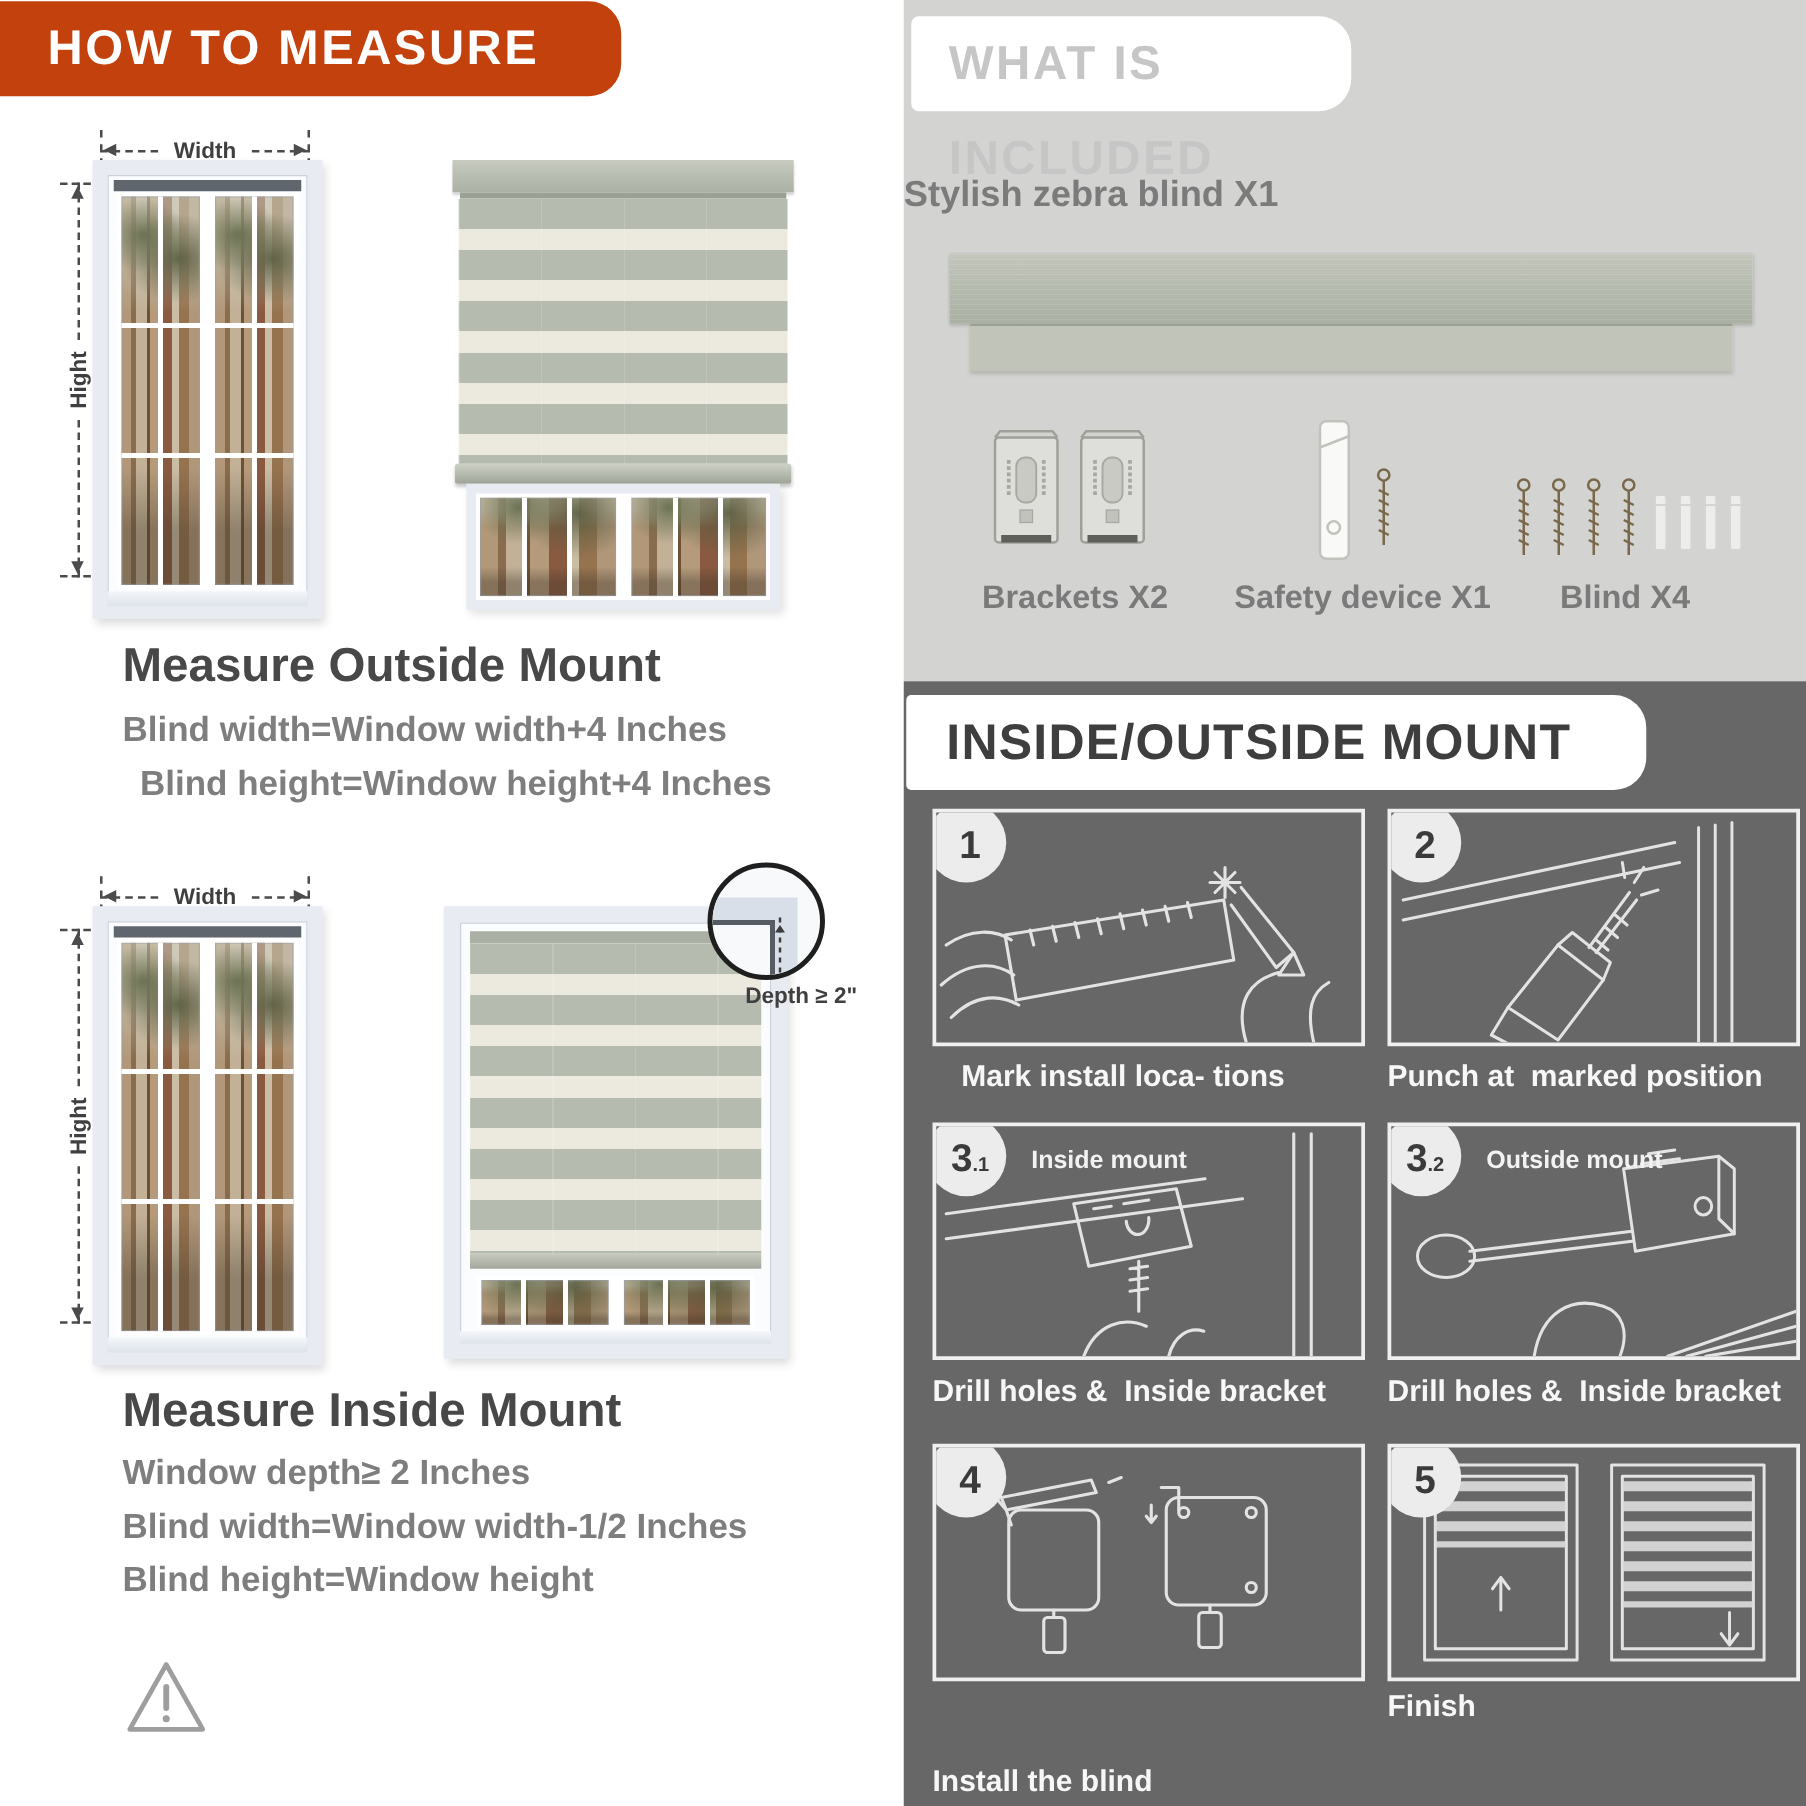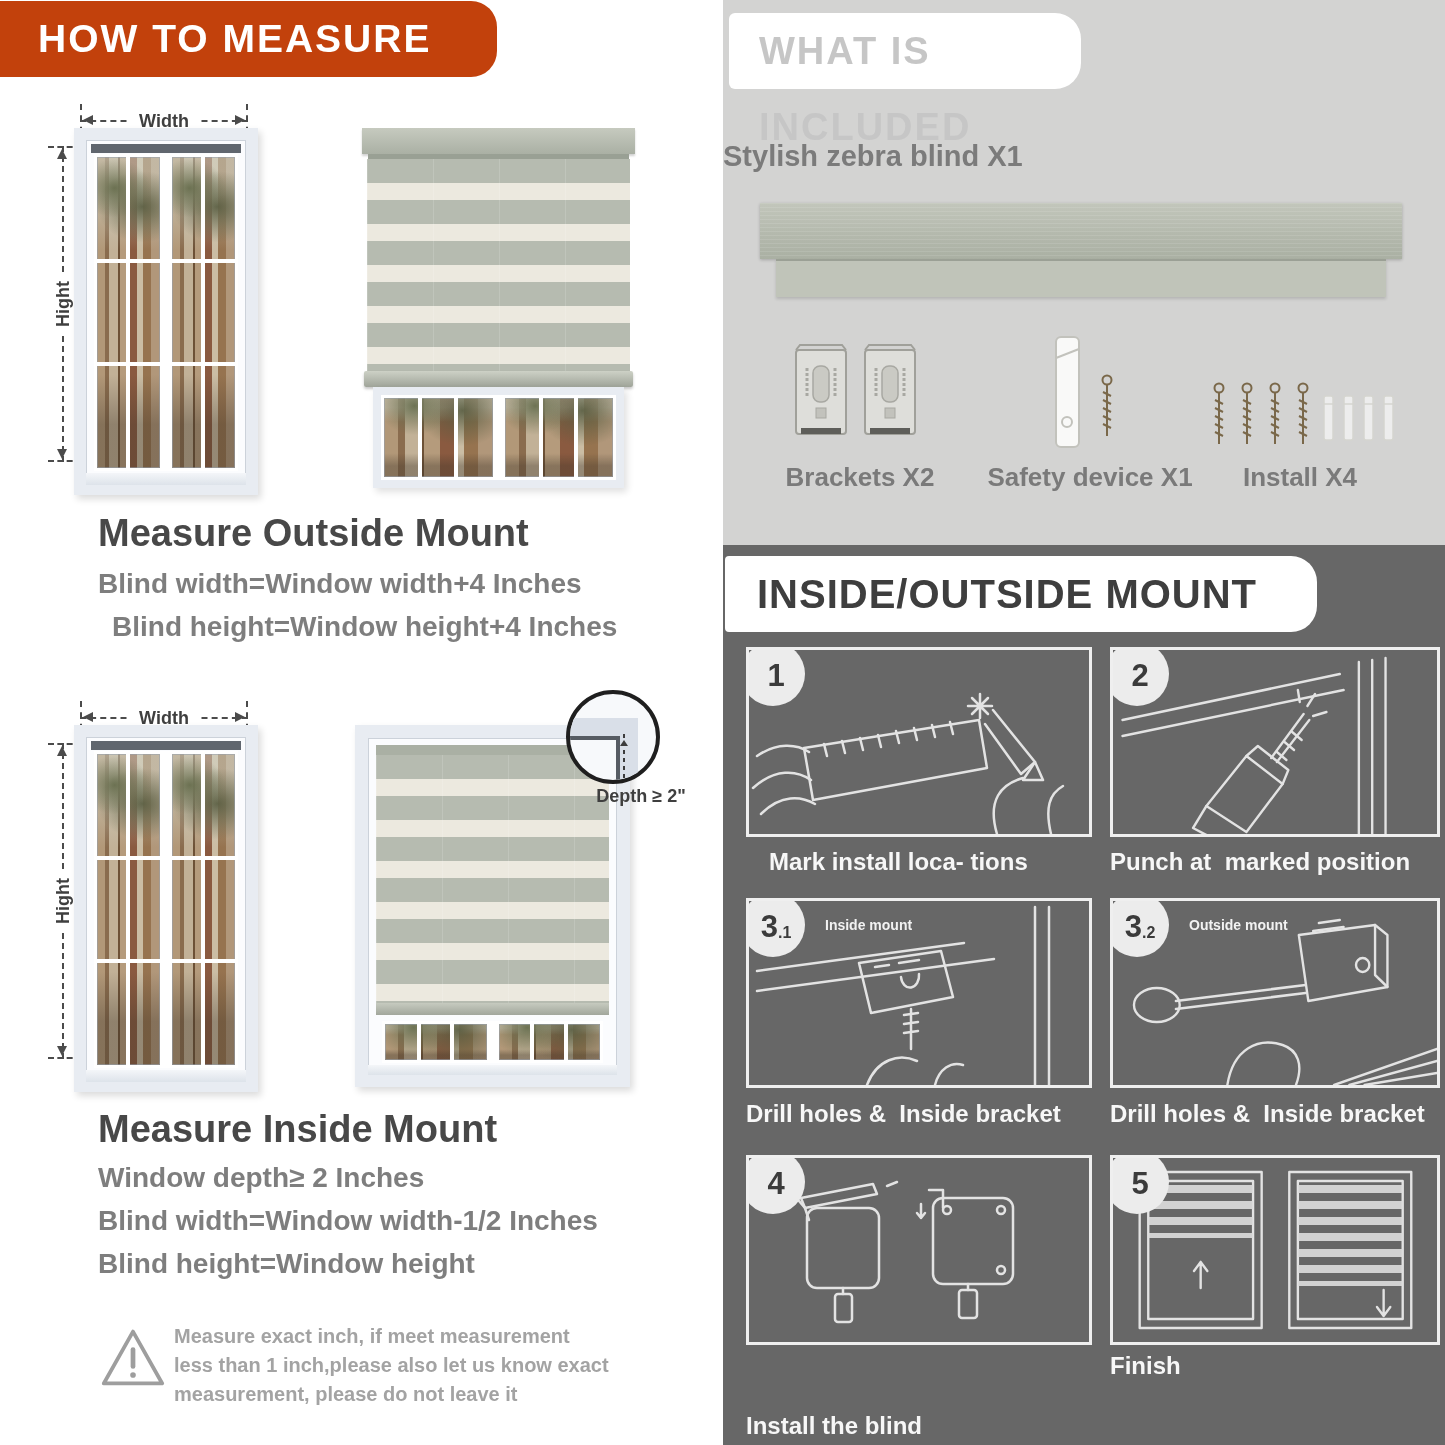--- a/index.html
+++ b/index.html
@@ -97,21 +97,21 @@
 
   
   .panel-dark{left:723px;top:545px;width:722px;height:900px;background:#676767;}
   .panel{position:absolute;border:3px solid #efefef;box-sizing:border-box;overflow:hidden;}
   .panel .art{position:absolute;inset:0;width:100%;height:100%;}
   .badge{position:absolute;top:-8px;left:-8px;width:64px;height:64px;border-radius:50%;background:#ececec;
     display:flex;align-items:center;justify-content:center;color:#3b3b3b;font-weight:bold;}
   .bnum{font-size:31px;padding-left:6px;padding-top:4px;}
   .bsub{font-size:16px;margin-top:16px;}
   .bsub:empty{display:none;}
-  .plabel{position:absolute;left:76px;top:16px;font-size:14px;font-weight:bold;color:#f2f2f2;white-space:nowrap;}
+  .plabel{position:absolute;left:76px;top:16px;font-size:20px;font-weight:bold;color:#f2f2f2;white-space:nowrap;}
   .plabel:empty{display:none;}
   .pcaption{position:absolute;font-size:24px;font-weight:bold;color:#f7f7f7;white-space:pre-wrap;}
 
   .lineart{stroke:#e3e3e3;stroke-width:2.5;fill:none;stroke-linecap:round;stroke-linejoin:round;}
 </style>
 </head>
 <body>
 
 <div id="canvas">
 
@@ -209,21 +209,20 @@
   <div class="abs sec-title" style="left:98px;top:1108px;">Measure Inside Mount</div>
   <div class="abs sec-line" style="left:98px;top:1162px;">Window depth≥ 2 Inches</div>
   <div class="abs sec-line" style="left:98px;top:1205px;">Blind width=Window width-1/2 Inches</div>
   <div class="abs sec-line" style="left:98px;top:1248px;">Blind height=Window height</div>
 
   <svg class="warn-icon" viewBox="0 0 70 66">
     <path d="M35,5 L66,60 H4 Z" fill="none" stroke="#9e9e9e" stroke-width="4" stroke-linejoin="round"></path>
     <path d="M35,24 V42" stroke="#9e9e9e" stroke-width="5" stroke-linecap="round"></path>
     <circle cx="35" cy="51" r="3" fill="#9e9e9e"></circle>
   </svg>
-  <div class="abs warn-text" style="left:174px;top:1322px;">Measure exact inch, if meet measurement less than 1 inch,please also let us know exact measurement, please do not leave it</div>
 
   <div class="abs panel-light"></div>
   <div class="abs banner-incl">WHAT IS INCLUDED</div>
   <div class="abs product-title">Stylish zebra blind X1</div>
 
   <div class="abs cassette-main"></div>
   <div class="abs cassette-low"></div>
 
   <svg class="abs" style="left:793px;top:344px;" width="56" height="98" viewBox="0 0 56 98">
     <rect x="3" y="6" width="50" height="84" rx="3" fill="#dededa" stroke="#a0a09a" stroke-width="2"></rect>
@@ -289,21 +288,21 @@
       <rect x="2" y="4" width="9" height="44" rx="2"></rect>
         <rect x="22" y="4" width="9" height="44" rx="2"></rect>
       <rect x="42" y="4" width="9" height="44" rx="2"></rect>
         <rect x="62" y="4" width="9" height="44" rx="2"></rect>
     </g>
     <path d="M2,12 h9 M22,12 h9 M42,12 h9 M62,12 h9" stroke="#d5d5cf" stroke-width="1.5"></path>
   </svg>
 
   <div class="item-label" style="left:745px;width:230px;">Brackets X2</div>
   <div class="item-label" style="left:960px;width:260px;">Safety device X1</div>
-  <div class="item-label" style="left:1200px;width:200px;">Install X4</div>
+  <div class="item-label" style="left:1200px;width:200px;">Blind X4</div>
 
   <div class="abs panel-dark"></div>
   <div class="abs banner-mount">INSIDE/OUTSIDE MOUNT</div>
 
   <div class="panel" style="left:746px;top:647px;width:346px;height:190px;">
     <svg class="art" viewBox="0 0 340 184" preserveAspectRatio="none">
       <g class="lineart">
         <path d="M55,98 L230,70 L238,118 L64,150 Z"></path>
         <path d="M75,94 l3,12 M93,91 l3,12 M111,88 l3,12 M129,85 l3,12 M147,81 l3,12 M165,78 l3,12 M183,75 l3,12 M201,72 l3,12"></path>
         <path d="M231,44 v24 M219,56 h24 M223,48 l16,16 M239,48 l-16,16"></path>

